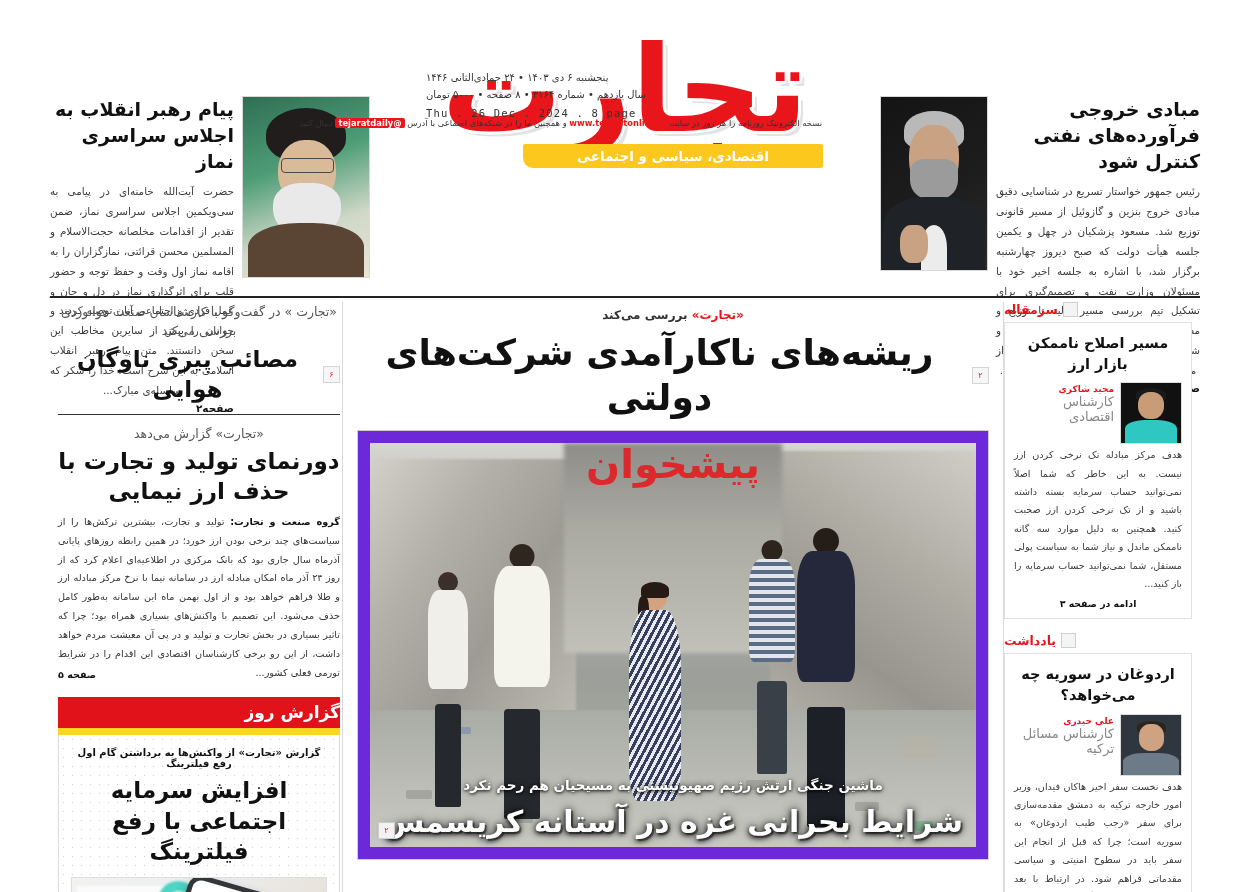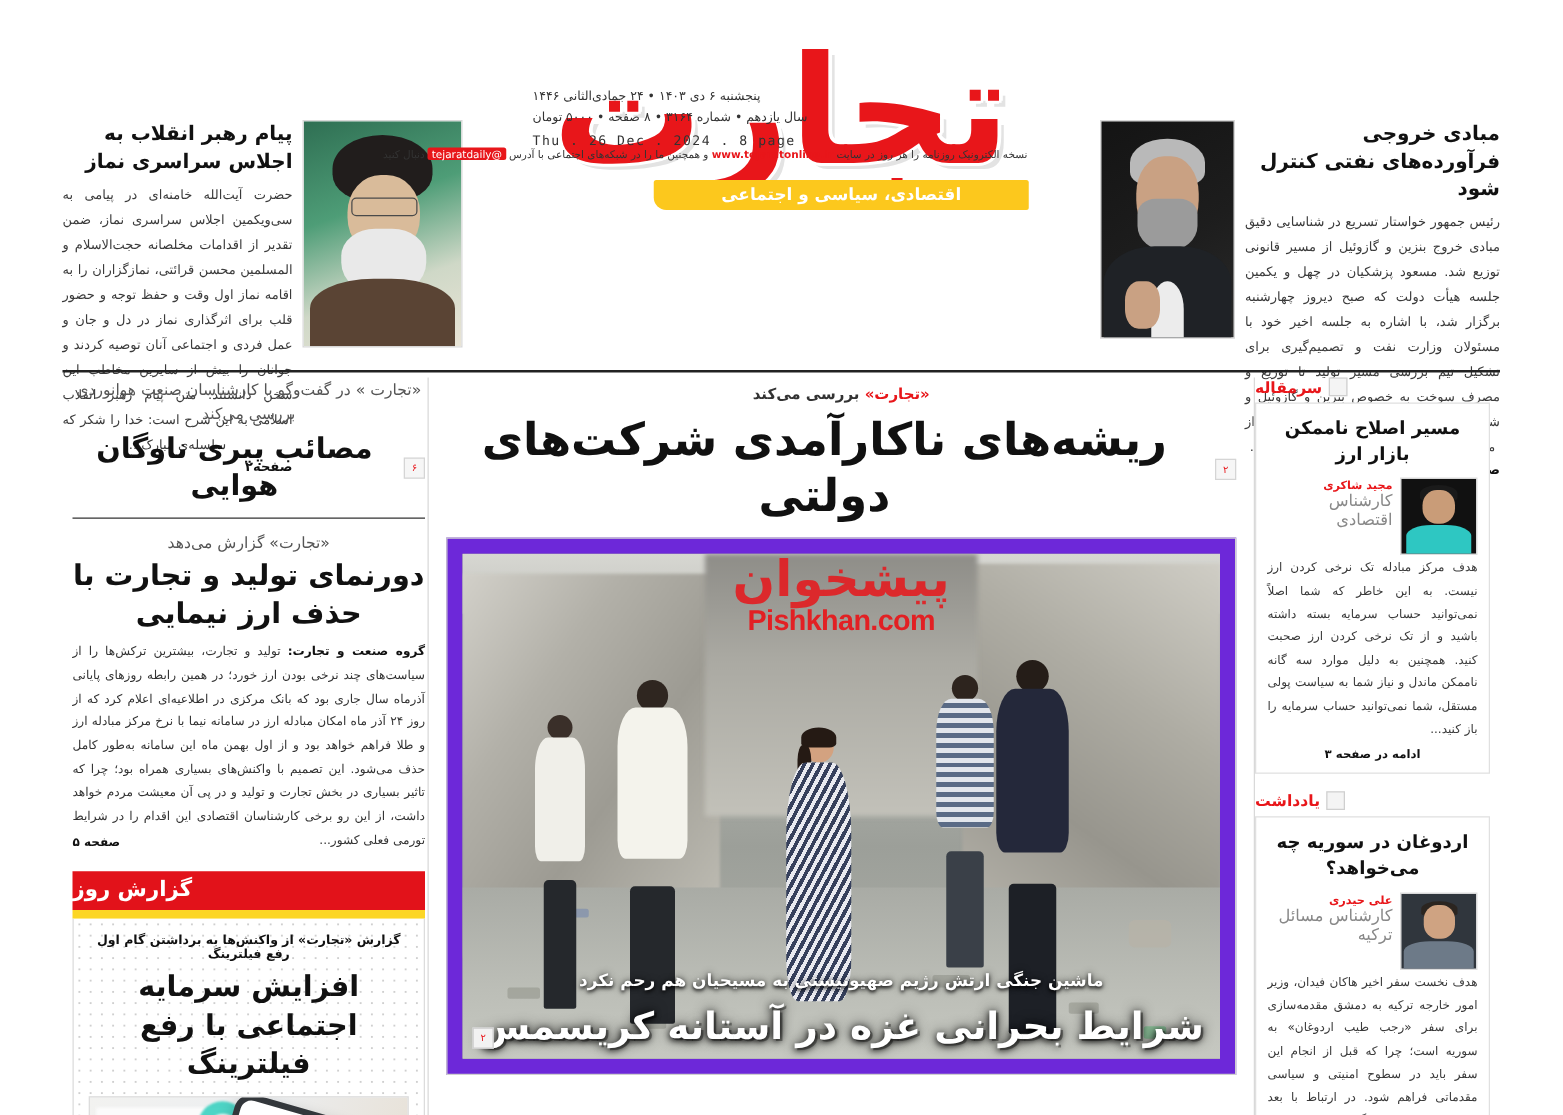--- a/index.html
+++ b/index.html
@@ -48,21 +48,21 @@
     flex: 0 0 108px;
     border: 1px solid #d8d8d8;
     position: relative;
     overflow: hidden;
   }
   .teaser-photo.wide { width: 128px; flex: 0 0 128px; height: 182px; }
 
   .teaser-text { flex: 1 1 auto; }
 
   .teaser-title {
-    font-size: 16px;
+    font-size: 19px;
     font-weight: bold;
     line-height: 1.38;
     color: #111;
     text-align: right;
     margin-bottom: 7px;
     letter-spacing: -0.3px;
   }
 
   .teaser-body {
     font-size: 10.4px;
@@ -144,21 +144,21 @@
     bottom: 40px;
     font-size: 8.4px;
     color: #333;
     white-space: nowrap;
     direction: rtl;
   }
   .logo-footline b.site { color: #e8161a; }
   .logo-footline .badge {
     background: #e8161a; color: #fff;
     padding: 0 3px; border-radius: 2px;
-    font-weight: normal;
+    font-weight: bold;
   }
 
   .rule-heavy {
     position: absolute;
     left: 50px; right: 50px;
     top: 296px;
     height: 2px;
     background: #222;
   }
 
@@ -395,21 +395,21 @@
     color: #111;
     float: left;
     margin-top: 2px;
   }
 
   .red-band {
     background: #e2121a;
     color: #fff;
     font-size: 17px;
     font-weight: bold;
-    text-align: left;
+    text-align: right;
     padding: 5px 0 6px 0;
     margin-top: 14px;
     letter-spacing: -0.3px;
   }
   .yellow-band { height: 7px; background: #fcd626; }
 
   .dotted-box {
     border: 1px solid #dcdcdc;
     border-top: none;
     padding: 12px 12px 10px 12px;
@@ -665,21 +665,20 @@
             <div class="fig girl" style="left:42%;bottom:3%;width:60px;height:62%;">
               <div class="head" style="width:24px;height:26px;background:#d3a280;border-radius:46%;"></div>
               <div style="position:absolute;left:50%;transform:translateX(-50%);top:-2px;width:28px;height:16px;background:#251a14;border-radius:50% 50% 20% 20%;"></div>
               <div style="position:absolute;left:22%;top:12px;width:11px;height:30px;background:#251a14;border-radius:40%;"></div>
               <div class="dressc" style="top:26px;width:52px;height:76%;"></div>
             </div>
           </div>
 
           <div class="watermark">
             <div class="wm-fa">پیشخوان</div>
-            <div class="wm-en">Pishkhan.com</div>
           </div>
 
           <div class="photo-caption">ماشین جنگی ارتش رژیم صهیونیستی به مسیحیان هم رحم نکرد</div>
           <div class="photo-head">شرایط بحرانی غزه در آستانه کریسمس</div>
           <div class="photo-pnum">۲</div>
         </div>
       </div>
     </div>
 
     <div class="col-left">

